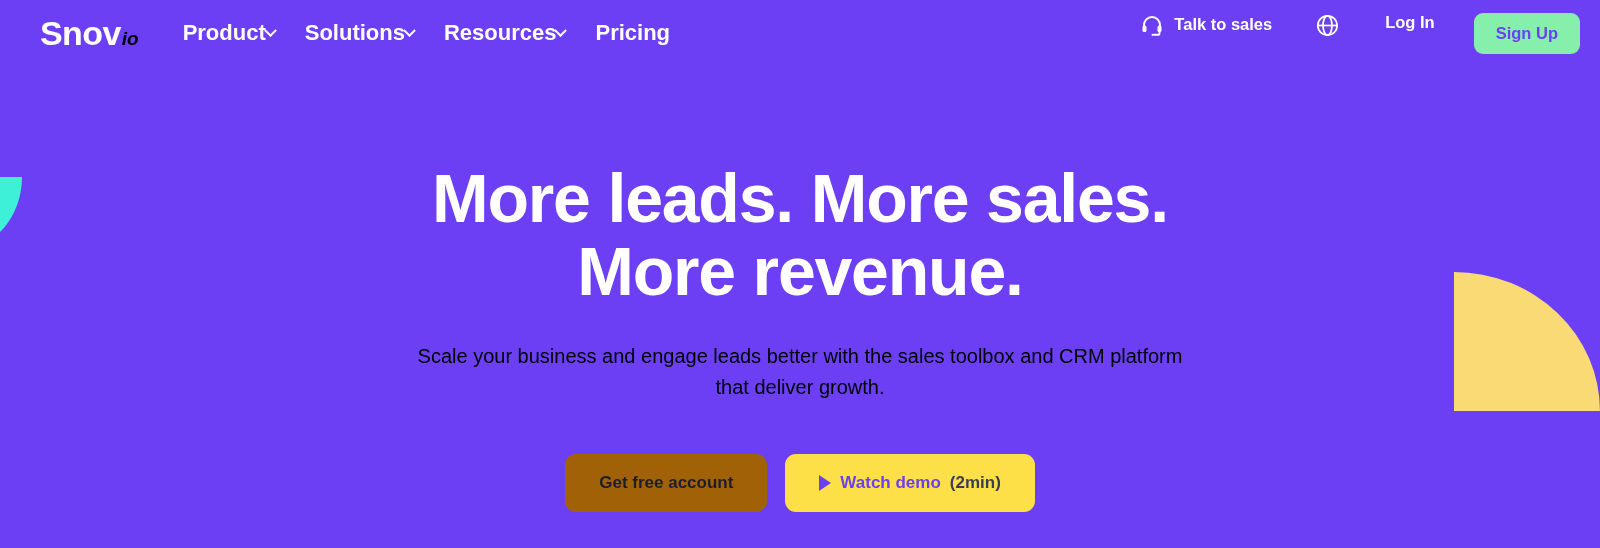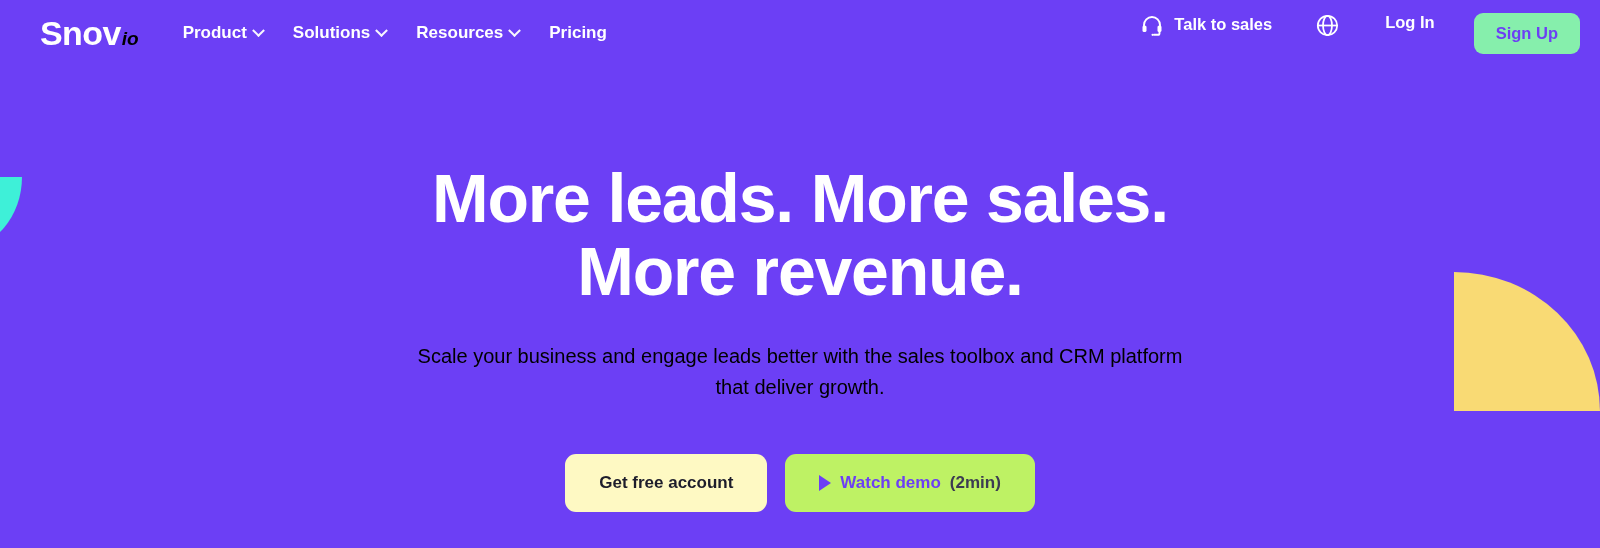--- a/index.html
+++ b/index.html
@@ -74,23 +74,22 @@
   }
 
   .nav {
     display:flex;
     align-items:center;
     gap:30px;
   }
   .nav-item {
     display:flex;
     align-items:center;
-    gap:7px;
-    color:#ffffff;
-    font-size:17px;
+    color:#ffffff;
+    font-size:22px;
     font-weight:bold;
     cursor:pointer;
     white-space:nowrap;
   }
   .chev {
     display:inline-block;
     width:9px;
     height:9px;
     border-right:2px solid #ffffff;
     border-bottom:2px solid #ffffff;
@@ -191,26 +190,26 @@
     cursor:pointer;
     padding:0 34px;
     height:58px;
     display:flex;
     align-items:center;
     justify-content:center;
     white-space:nowrap;
   }
 
   .btn-primary {
-    background:#fef9c3;
+    background:#a16207;
     color:#1d1d2b;
   }
 
   .btn-secondary {
-    background:#bef264;
+    background:#fde047;
     color:#6c3ff5;
     gap:9px;
   }
   .play-tri {
     width:0; height:0;
     border-left:12px solid #6c3ff5;
     border-top:8px solid transparent;
     border-bottom:8px solid transparent;
     display:inline-block;
   }

